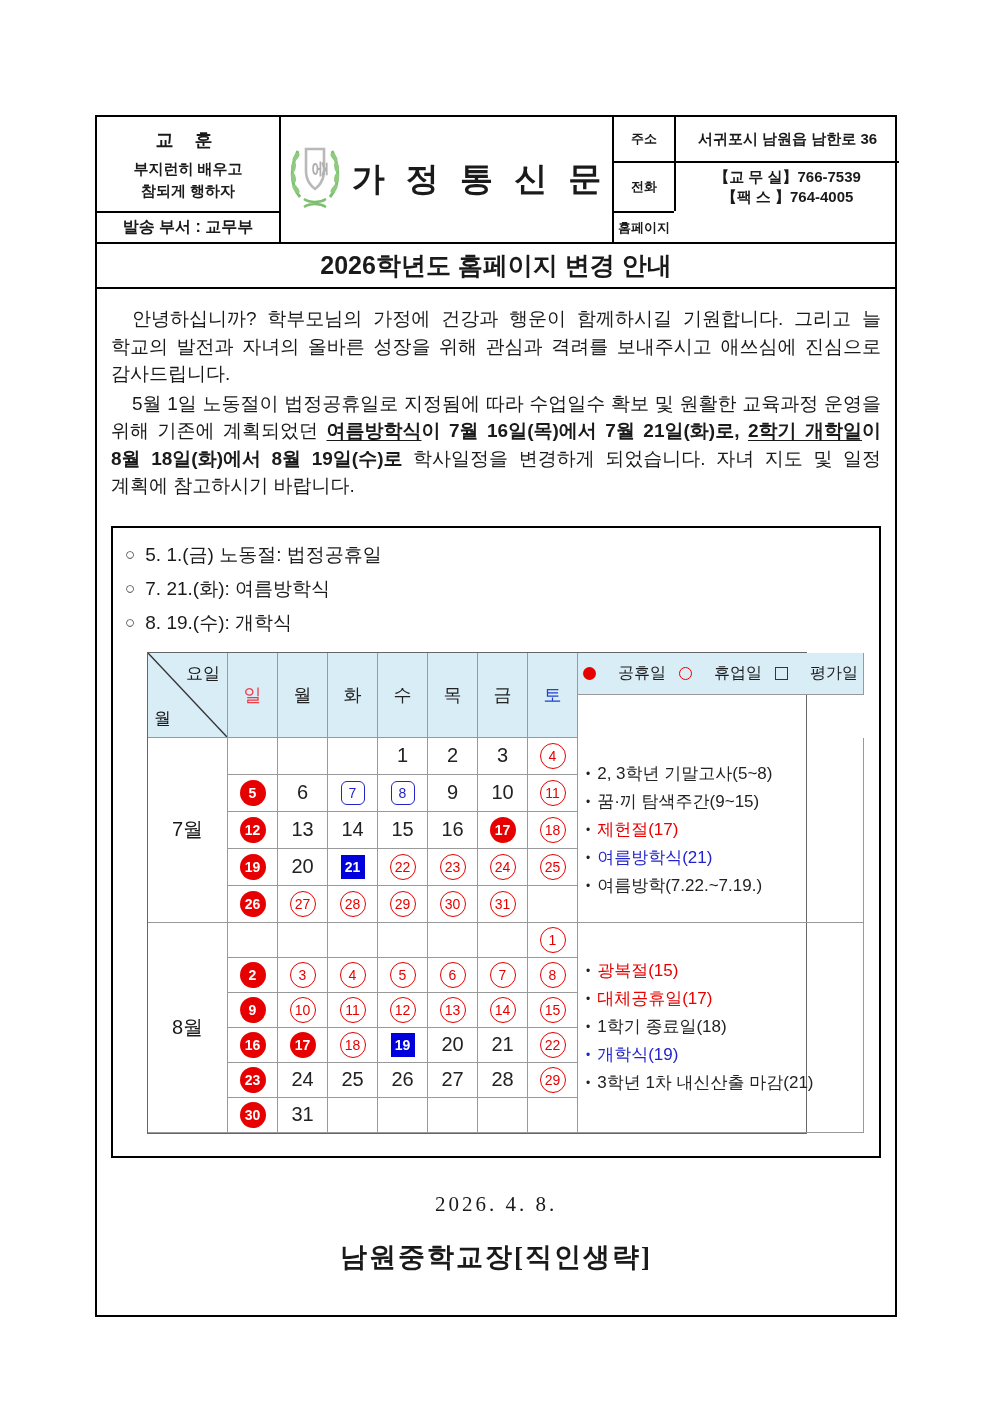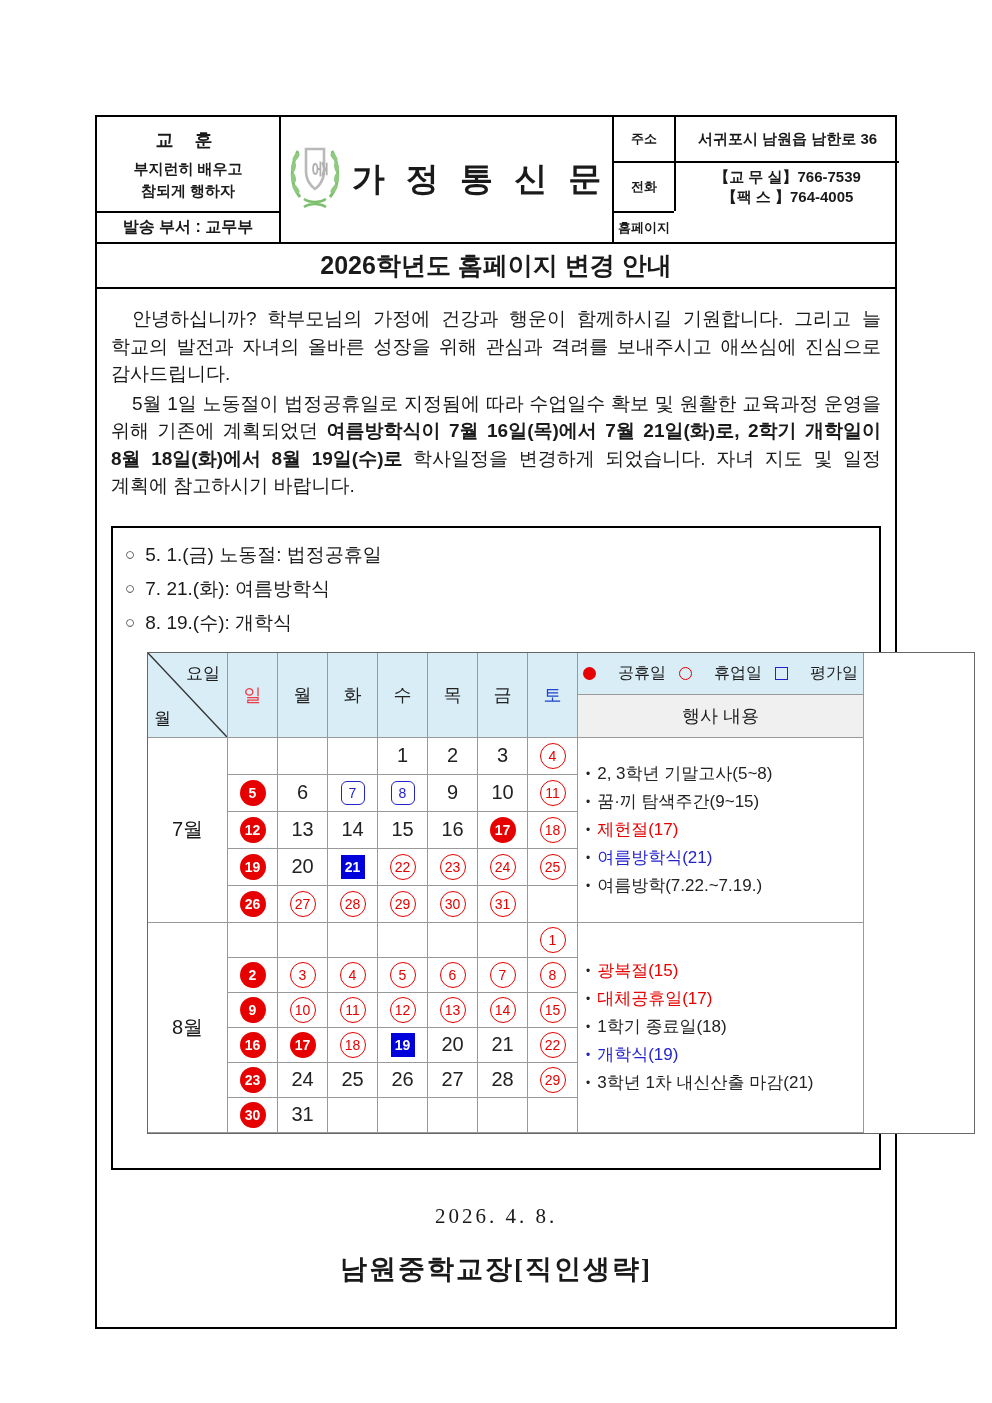--- a/index.html
+++ b/index.html
@@ -24,33 +24,33 @@
   .val.web { font-weight:bold; font-family:"Liberation Mono","DejaVu Sans Mono",monospace; font-size:15px; }
 
   
   .title-bar { border:2px solid #000; border-top:none; height:45px; display:flex;
                align-items:center; justify-content:center; font-weight:bold; font-size:25px; }
 
   
   .body-box { border:2px solid #000; border-top:none; padding:16px 14px 40px 14px; min-height:968px; }
   .para { font-size:19px; line-height:1.45; text-indent:1.1em; text-align:justify; word-break:keep-all; }
   .para + .para { margin-top:2px; }
-  .bu { font-weight:bold; text-underline-offset:3px; }
+  .bu { font-weight:bold; text-decoration:underline; text-underline-offset:3px; }
   .b  { font-weight:bold; }
 
   
   .notice-box { border:2px solid #000; margin-top:26px; padding:10px 12px 18px 12px; }
   .bullet-line { font-size:19px; line-height:34px; display:flex; align-items:center; gap:10px; }
   .bullet-marker { font-size:17px; color:#444; }
 
   
-  .calendar { margin:12px 0 16px 22px; display:grid;
+  .calendar { margin:12px 0 4px 22px; display:grid;
       grid-template-columns:80px repeat(7,50px) 286px;
       grid-template-rows:42px 43px repeat(5,37px) repeat(6,35px);
-      border:1px solid #666; width:828px; background:#fff; }
+      border:1px solid #666; width:660px; background:#fff; }
   .c { border-right:1px solid #999; border-bottom:1px solid #999;
        display:flex; align-items:center; justify-content:center; overflow:hidden; }
   .c:last-child{}
   .hdrbg { background:var(--hbg); }
   .corner { position:relative; }
   .corner svg { position:absolute; inset:0; width:100%; height:100%; }
   .corner .tr { position:absolute; top:9px; right:7px; font-size:17px; }
   .corner .bl { position:absolute; bottom:7px; left:6px; font-size:17px; }
   .dayhdr { font-size:18px; }
   .legend { display:flex; gap:13px; align-items:center; justify-content:center; font-size:16px; }
@@ -167,21 +167,20 @@
             </span>
             <span class="item">
               <span class="sym oc"></span>
               <span>휴업일</span>
             </span>
             <span class="item">
               <span class="sym os"></span>
               <span>평가일</span>
             </span>
           </div>
-          <div class="c events-hdr" style="grid-area: 2 / 9;">행사 내용</div>
           <div class="c month-cell" style="grid-area: 3 / 1 / 8;">7월</div>
           <div class="c" style="grid-area: 3 / 2;"></div>
           <div class="c" style="grid-area: 3 / 3;"></div>
           <div class="c" style="grid-area: 3 / 4;"></div>
           <div class="c" style="grid-area: 3 / 5;">
             <span class="daynum">1</span>
           </div>
           <div class="c" style="grid-area: 3 / 6;">
             <span class="daynum">2</span>
           </div>

